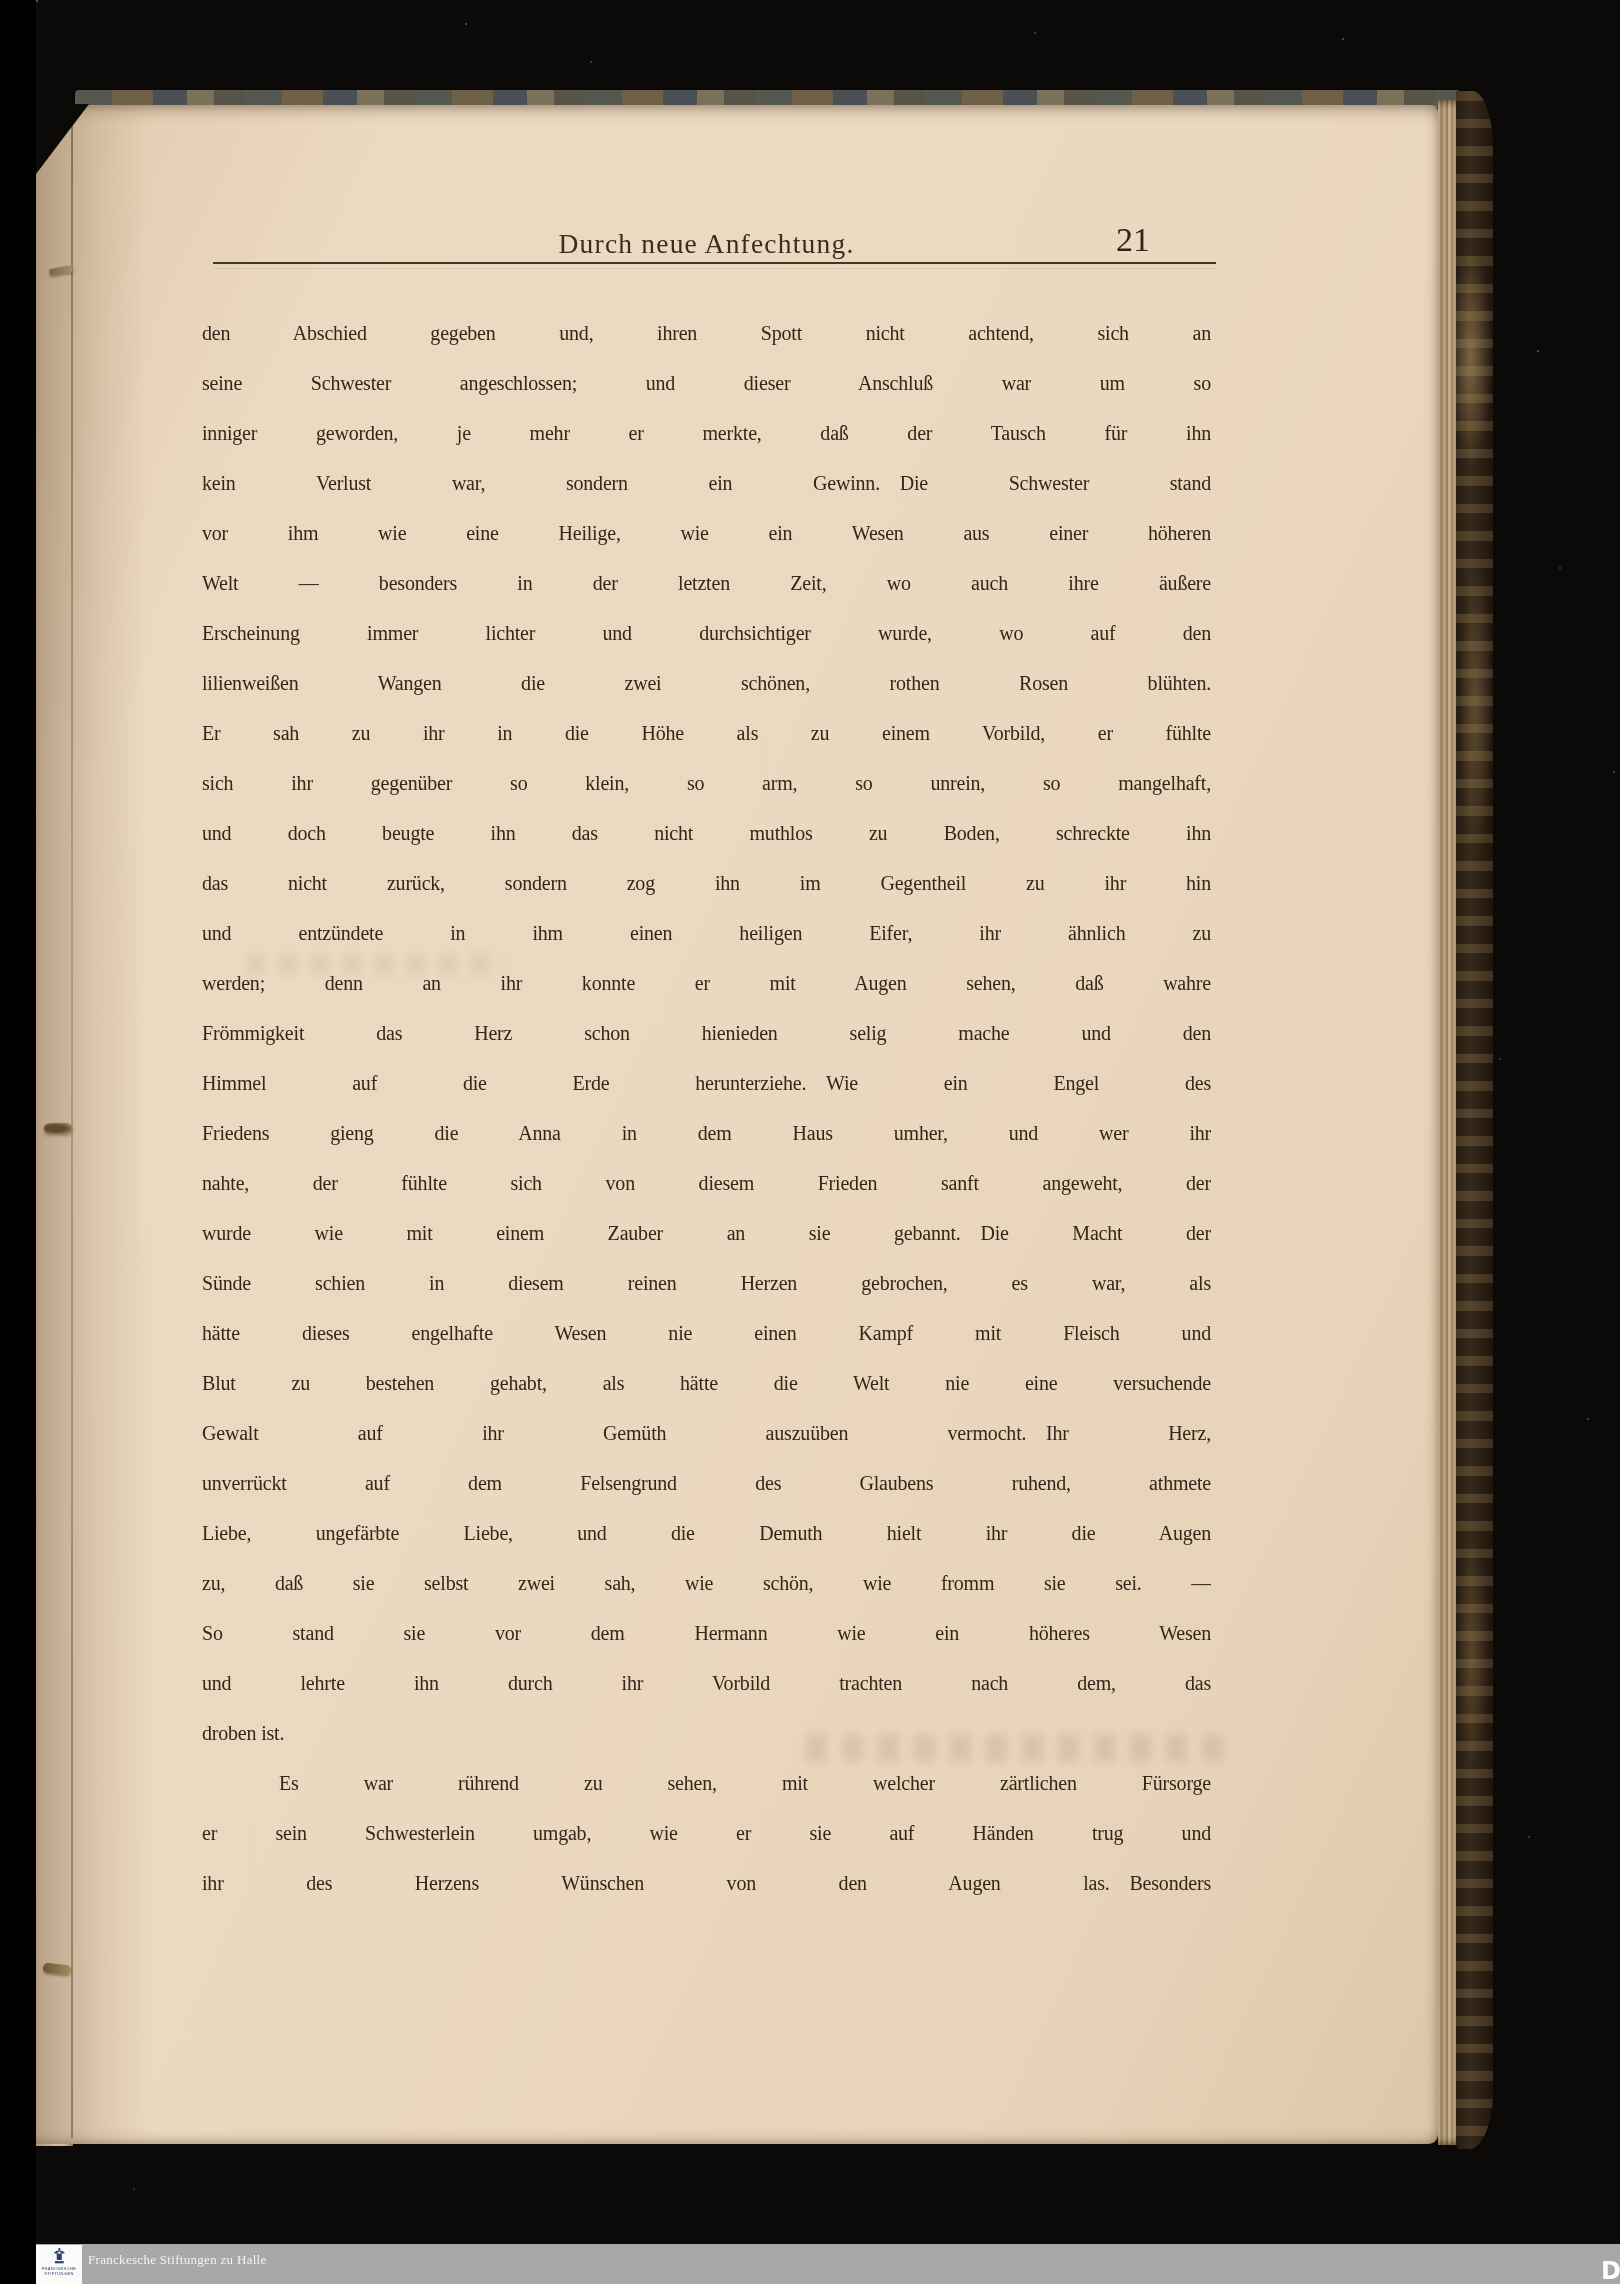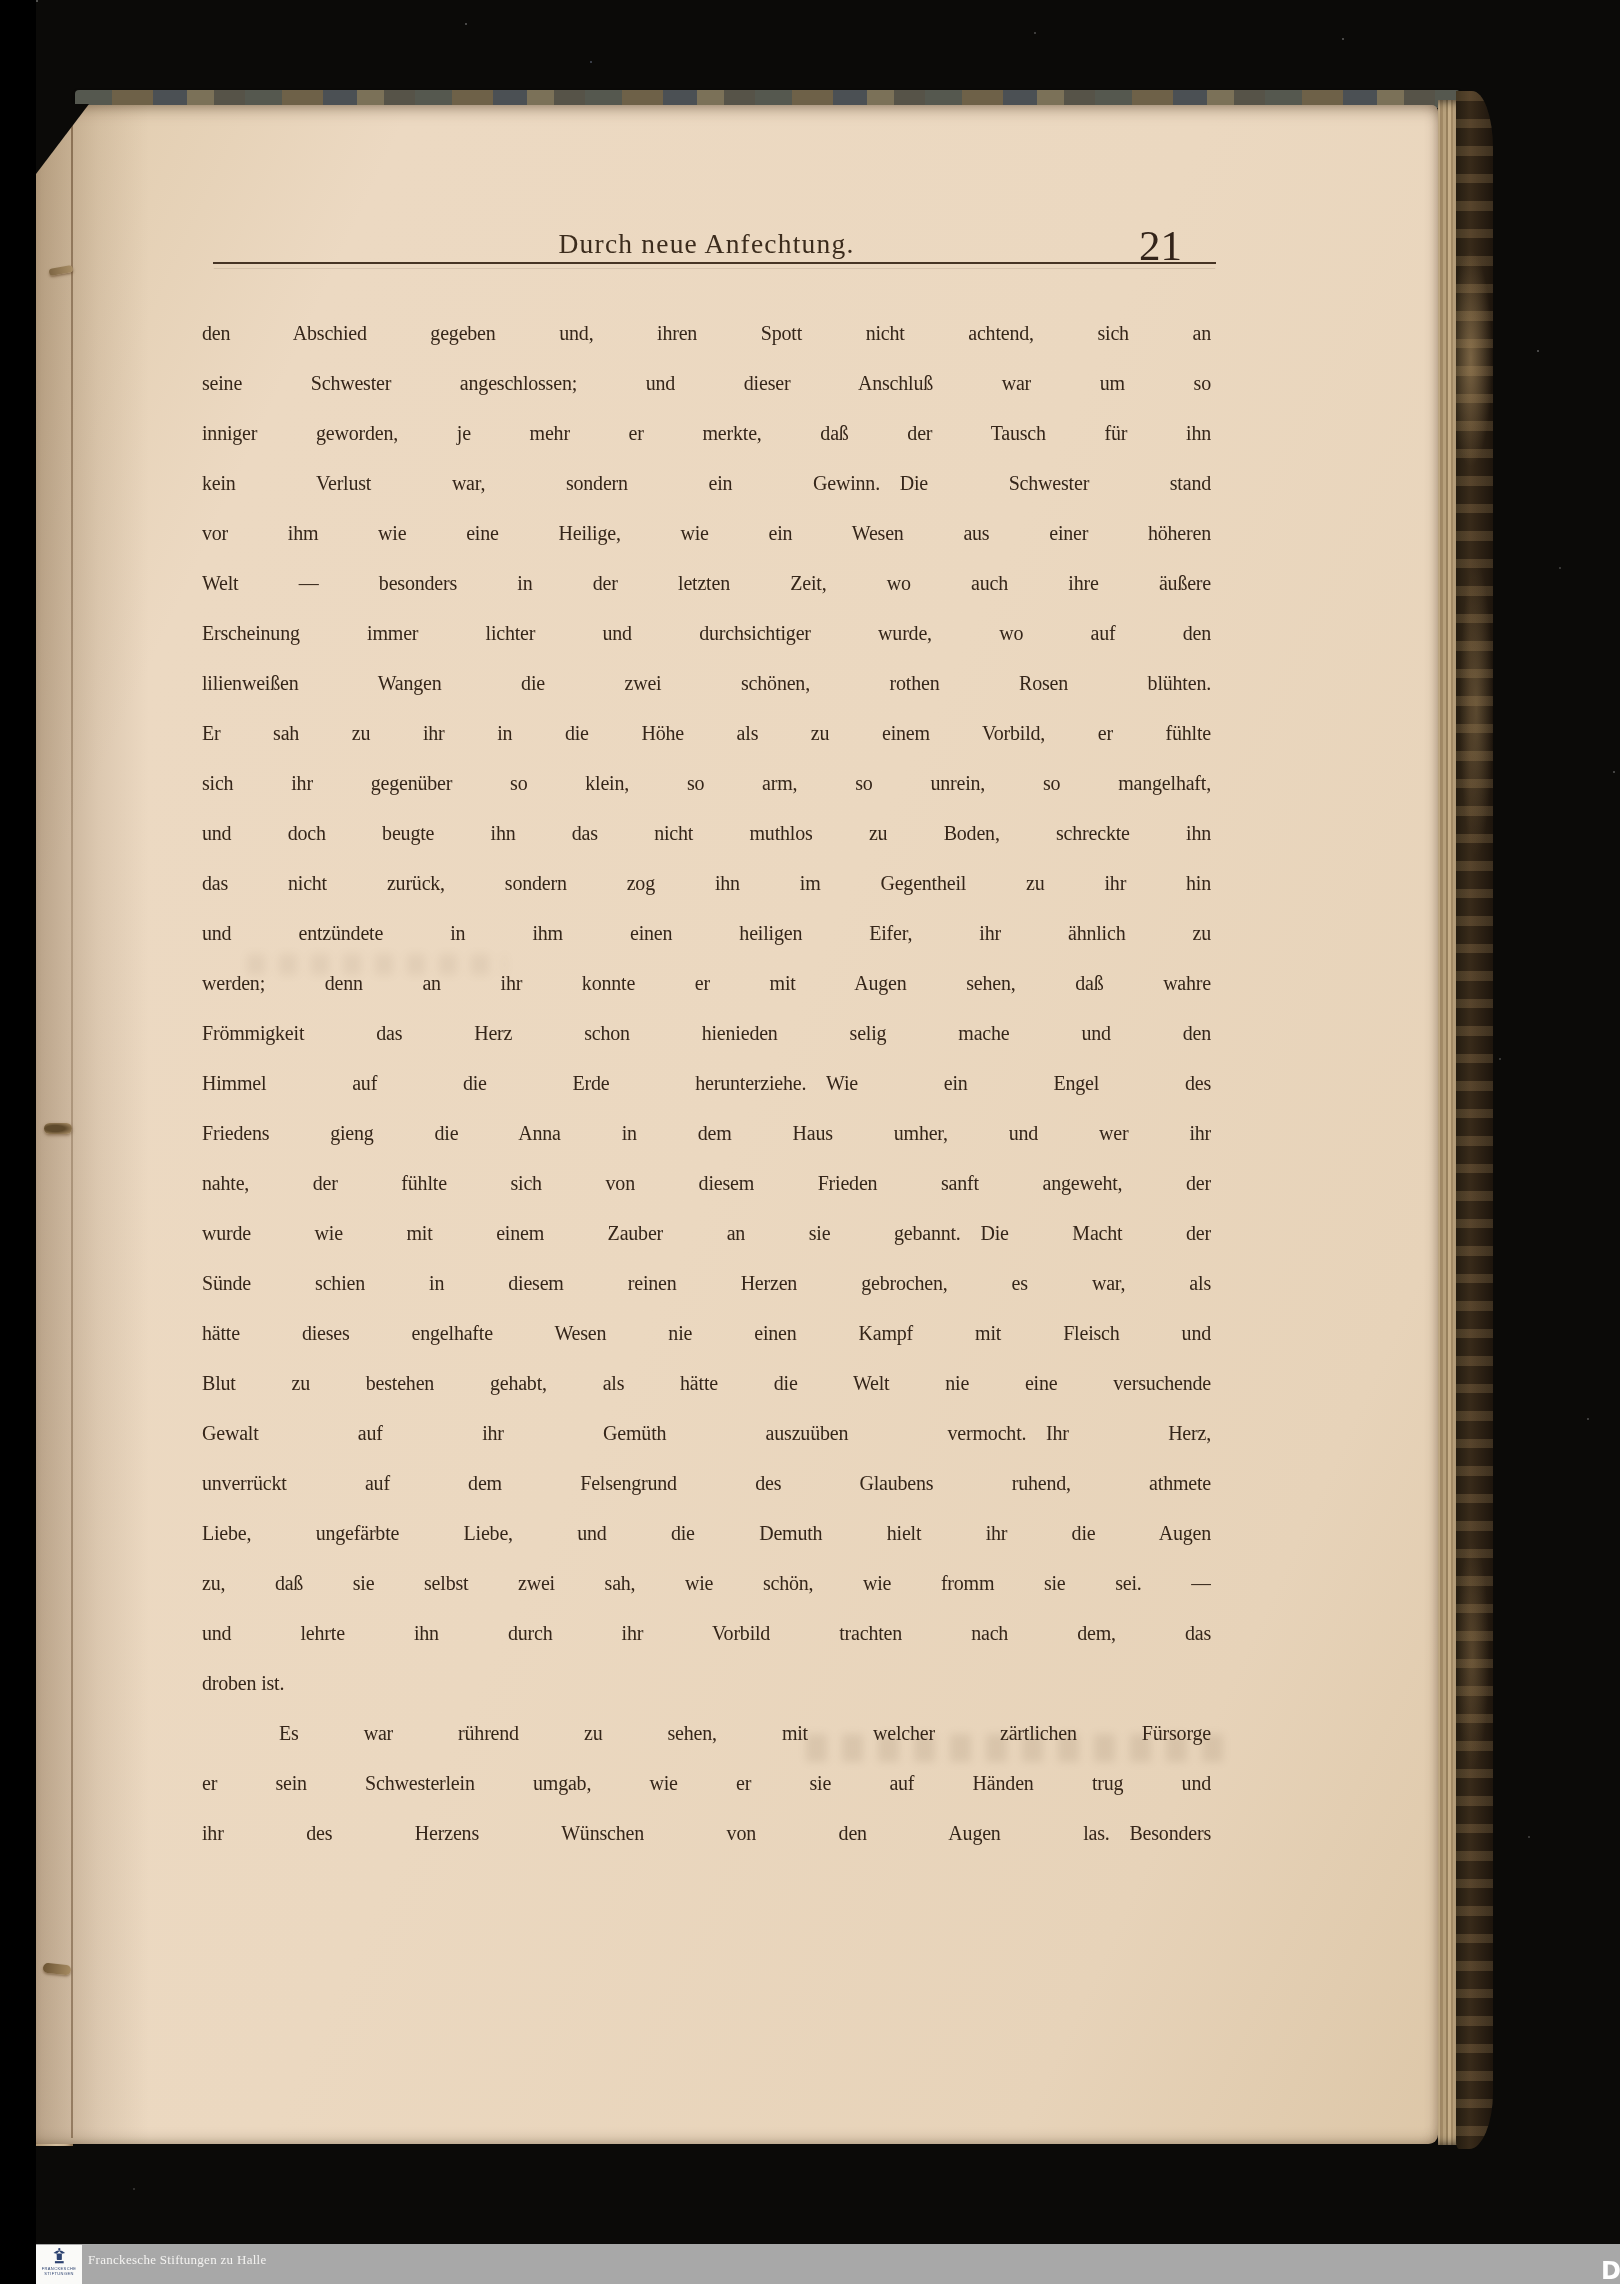--- a/index.html
+++ b/index.html
@@ -53,22 +53,22 @@
       radial-gradient(24px 162px at 45% 76%,rgba(160,132,88,.3),rgba(160,132,88,0) 70%),
       repeating-linear-gradient(180deg,rgba(190,160,110,.16) 0 9.7px,rgba(0,0,0,.18) 9.7px 27.5px);}
   
   .ghost1{position:absolute;left:770px;top:1734px;width:421px;height:27.5px;filter:blur(4px);opacity:.12;
     background:repeating-linear-gradient(90deg,#6b543a 0 21px,transparent 21px 36px);}
   .ghost2{position:absolute;left:211px;top:954px;width:259px;height:21px;filter:blur(4.9px);opacity:.08;
     background:repeating-linear-gradient(90deg,#6b543a 0 18px,transparent 18px 32px);}
   
   .running-head{position:absolute;left:166px;top:228px;width:1009px;text-align:center;
     font-size:27.5px;letter-spacing:1.2px;color:#3c2c1d;}
-  .page-num{position:absolute;left:1080px;top:221px;width:89px;text-align:center;
-    font-size:43px;color:#33241a;}
+  .page-num{position:absolute;left:1080px;top:221px;width:89px;text-align:left;
+    font-size:34px;color:#33241a;}
   .header-rule{position:absolute;left:177px;top:262px;width:1003px;height:2.4px;background:#463424;
     box-shadow:0 5.7px 0 -0.8px rgba(70,52,36,.3);}
   .textblock{position:absolute;left:166px;top:308px;width:1009px;color:#35261a;
     font-size:20px;letter-spacing:-0.2px;}
   .tline{height:50px;line-height:50px;text-align:justify;text-align-last:justify;overflow:hidden;}
   .tline.end{text-align-last:left;}
   .tline.ind{text-indent:77px;}
   
   .footer-bar{position:absolute;left:0;top:2244px;width:1620px;height:41px;background:#a8a8a8;}
   .badge{position:absolute;left:0;top:2245px;width:46px;height:39px;background:#fafaf8;
@@ -125,20 +125,21 @@
       <div class="tline">Friedens gieng die Anna in dem Haus umher, und wer ihr</div>
       <div class="tline">nahte, der fühlte sich von diesem Frieden sanft angeweht, der</div>
       <div class="tline">wurde wie mit einem Zauber an sie gebannt. Die Macht der</div>
       <div class="tline">Sünde schien in diesem reinen Herzen gebrochen, es war, als</div>
       <div class="tline">hätte dieses engelhafte Wesen nie einen Kampf mit Fleisch und</div>
       <div class="tline">Blut zu bestehen gehabt, als hätte die Welt nie eine versuchende</div>
       <div class="tline">Gewalt auf ihr Gemüth auszuüben vermocht. Ihr Herz,</div>
       <div class="tline">unverrückt auf dem Felsengrund des Glaubens ruhend, athmete</div>
       <div class="tline">Liebe, ungefärbte Liebe, und die Demuth hielt ihr die Augen</div>
       <div class="tline">zu, daß sie selbst zwei sah, wie schön, wie fromm sie sei. —</div>
+      <div class="tline">So stand sie vor dem Hermann wie ein höheres Wesen</div>
       <div class="tline">und lehrte ihn durch ihr Vorbild trachten nach dem, das</div>
       <div class="tline end">droben ist.</div>
       <div class="tline ind">Es war rührend zu sehen, mit welcher zärtlichen Fürsorge</div>
       <div class="tline">er sein Schwesterlein umgab, wie er sie auf Händen trug und</div>
       <div class="tline">ihr des Herzens Wünschen von den Augen las. Besonders</div>
     </div>
 
   <div class="page-block-edge"></div>
   <div class="cover-edge"></div>
 

